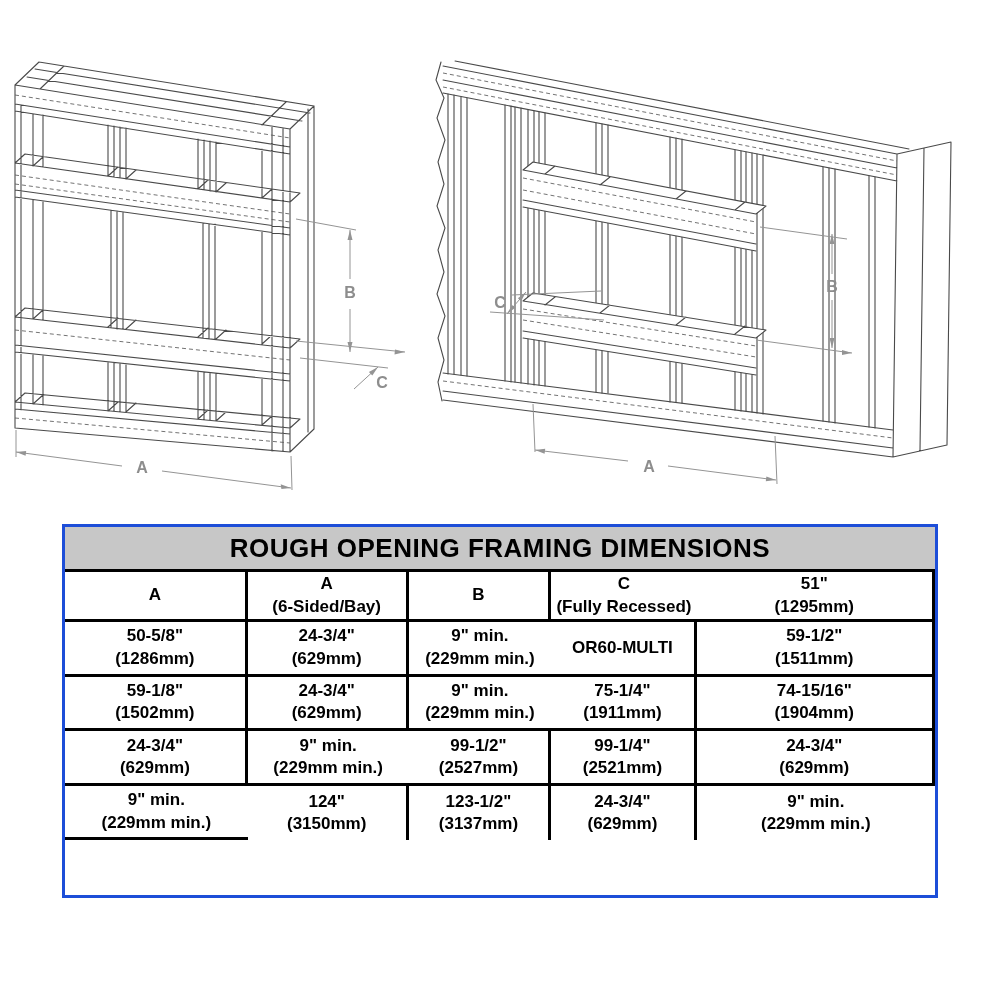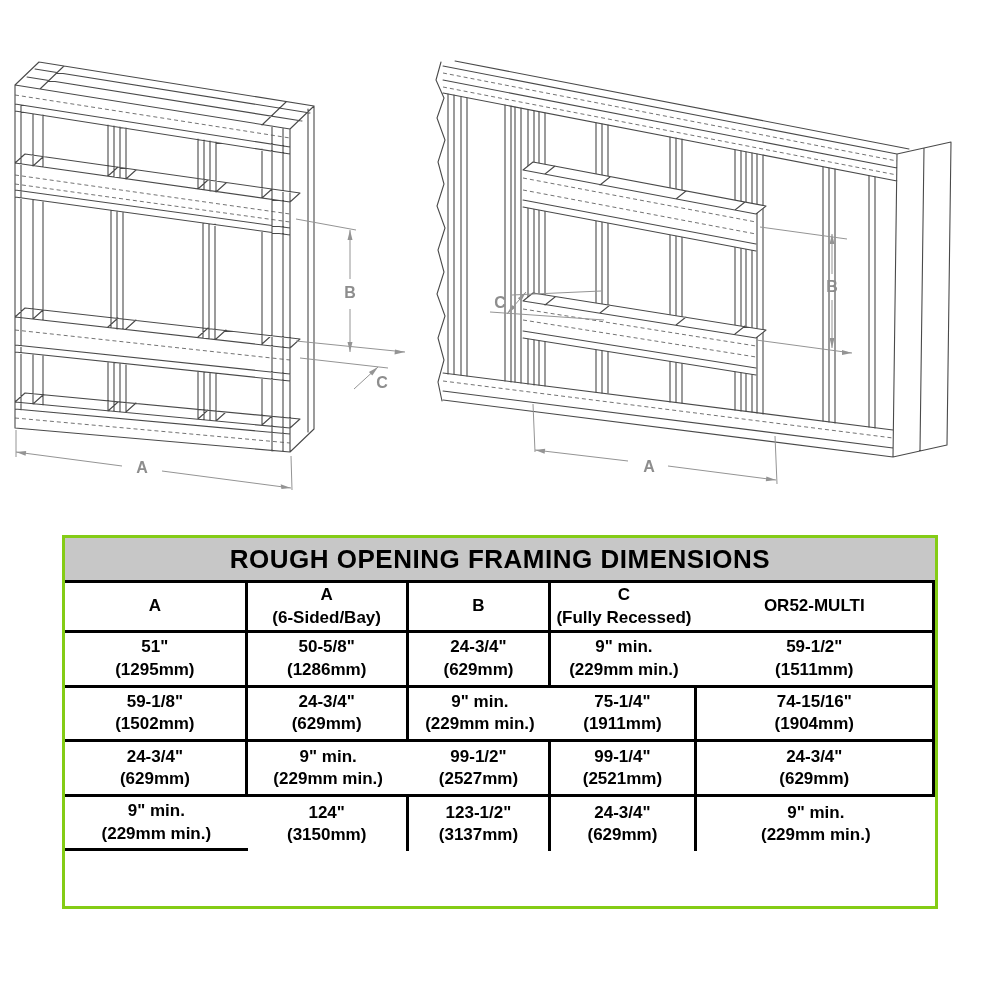--- a/index.html
+++ b/index.html
@@ -8,22 +8,22 @@
   #diagrams{position:absolute;left:0;top:0;}
 
   .struct{stroke:#4a4a4a;stroke-width:1.1;fill:none;stroke-linecap:round;}
   .tex{stroke:#5a5a5a;stroke-width:1;fill:none;stroke-dasharray:4 3;opacity:.85;}
   .dim{stroke:#949494;stroke-width:1;fill:none;}
   .arr{fill:#949494;stroke:none;}
   .occl{fill:#ffffff;stroke:none;}
   .dimlabel{font-family:"Liberation Sans",sans-serif;font-weight:bold;
             font-size:16px;fill:#8d8d8d;text-anchor:middle;}
 
-  .tbl{position:absolute;left:62px;top:535px;width:876px;height:374px;
-       box-sizing:border-box;border:3px solid #84cc16;display:grid;
+  .tbl{position:absolute;left:62px;top:524px;width:876px;height:374px;
+       box-sizing:border-box;border:3px solid #1d4ed8;display:grid;
        grid-template-columns:21% 18.5% 16.4% 16.7% 27.4%;
        grid-template-rows:45px 50px repeat(5,1fr);color:#000;}
   .ttl{grid-column:1/-1;background:#c7c7c7;border-bottom:3px solid #000;
        display:flex;align-items:center;justify-content:center;
        font-size:26px;font-weight:bold;letter-spacing:.5px;}
   .c{box-sizing:border-box;border-right:3px solid #000;border-bottom:3px solid #000;
      display:flex;flex-direction:column;align-items:center;justify-content:center;
      font-size:17px;font-weight:bold;line-height:1.32;text-align:center;}
   .c.lastcol{border-right:none;}
   .c.lastrow{border-bottom:none;}
@@ -163,38 +163,38 @@
     </div>
     <div class="c">
       <span class="v">B</span>
 
     </div>
     <div class="c lastcol">
       <span class="v">C</span>
       <span class="v sub">(Fully Recessed)</span>
     </div>
 
-    <div class="c">OR52-MULTI</div>
     <div class="c">
       <span class="v">51"</span>
       <span class="v">(1295mm)</span>
     </div>
     <div class="c">
       <span class="v">50-5/8"</span>
       <span class="v">(1286mm)</span>
     </div>
     <div class="c">
       <span class="v">24-3/4"</span>
       <span class="v">(629mm)</span>
     </div>
     <div class="c lastcol">
       <span class="v">9" min.</span>
       <span class="v">(229mm min.)</span>
     </div>
 
+    <div class="c">OR60-MULTI</div>
     <div class="c">
       <span class="v">59-1/2"</span>
       <span class="v">(1511mm)</span>
     </div>
     <div class="c">
       <span class="v">59-1/8"</span>
       <span class="v">(1502mm)</span>
     </div>
     <div class="c">
       <span class="v">24-3/4"</span>

